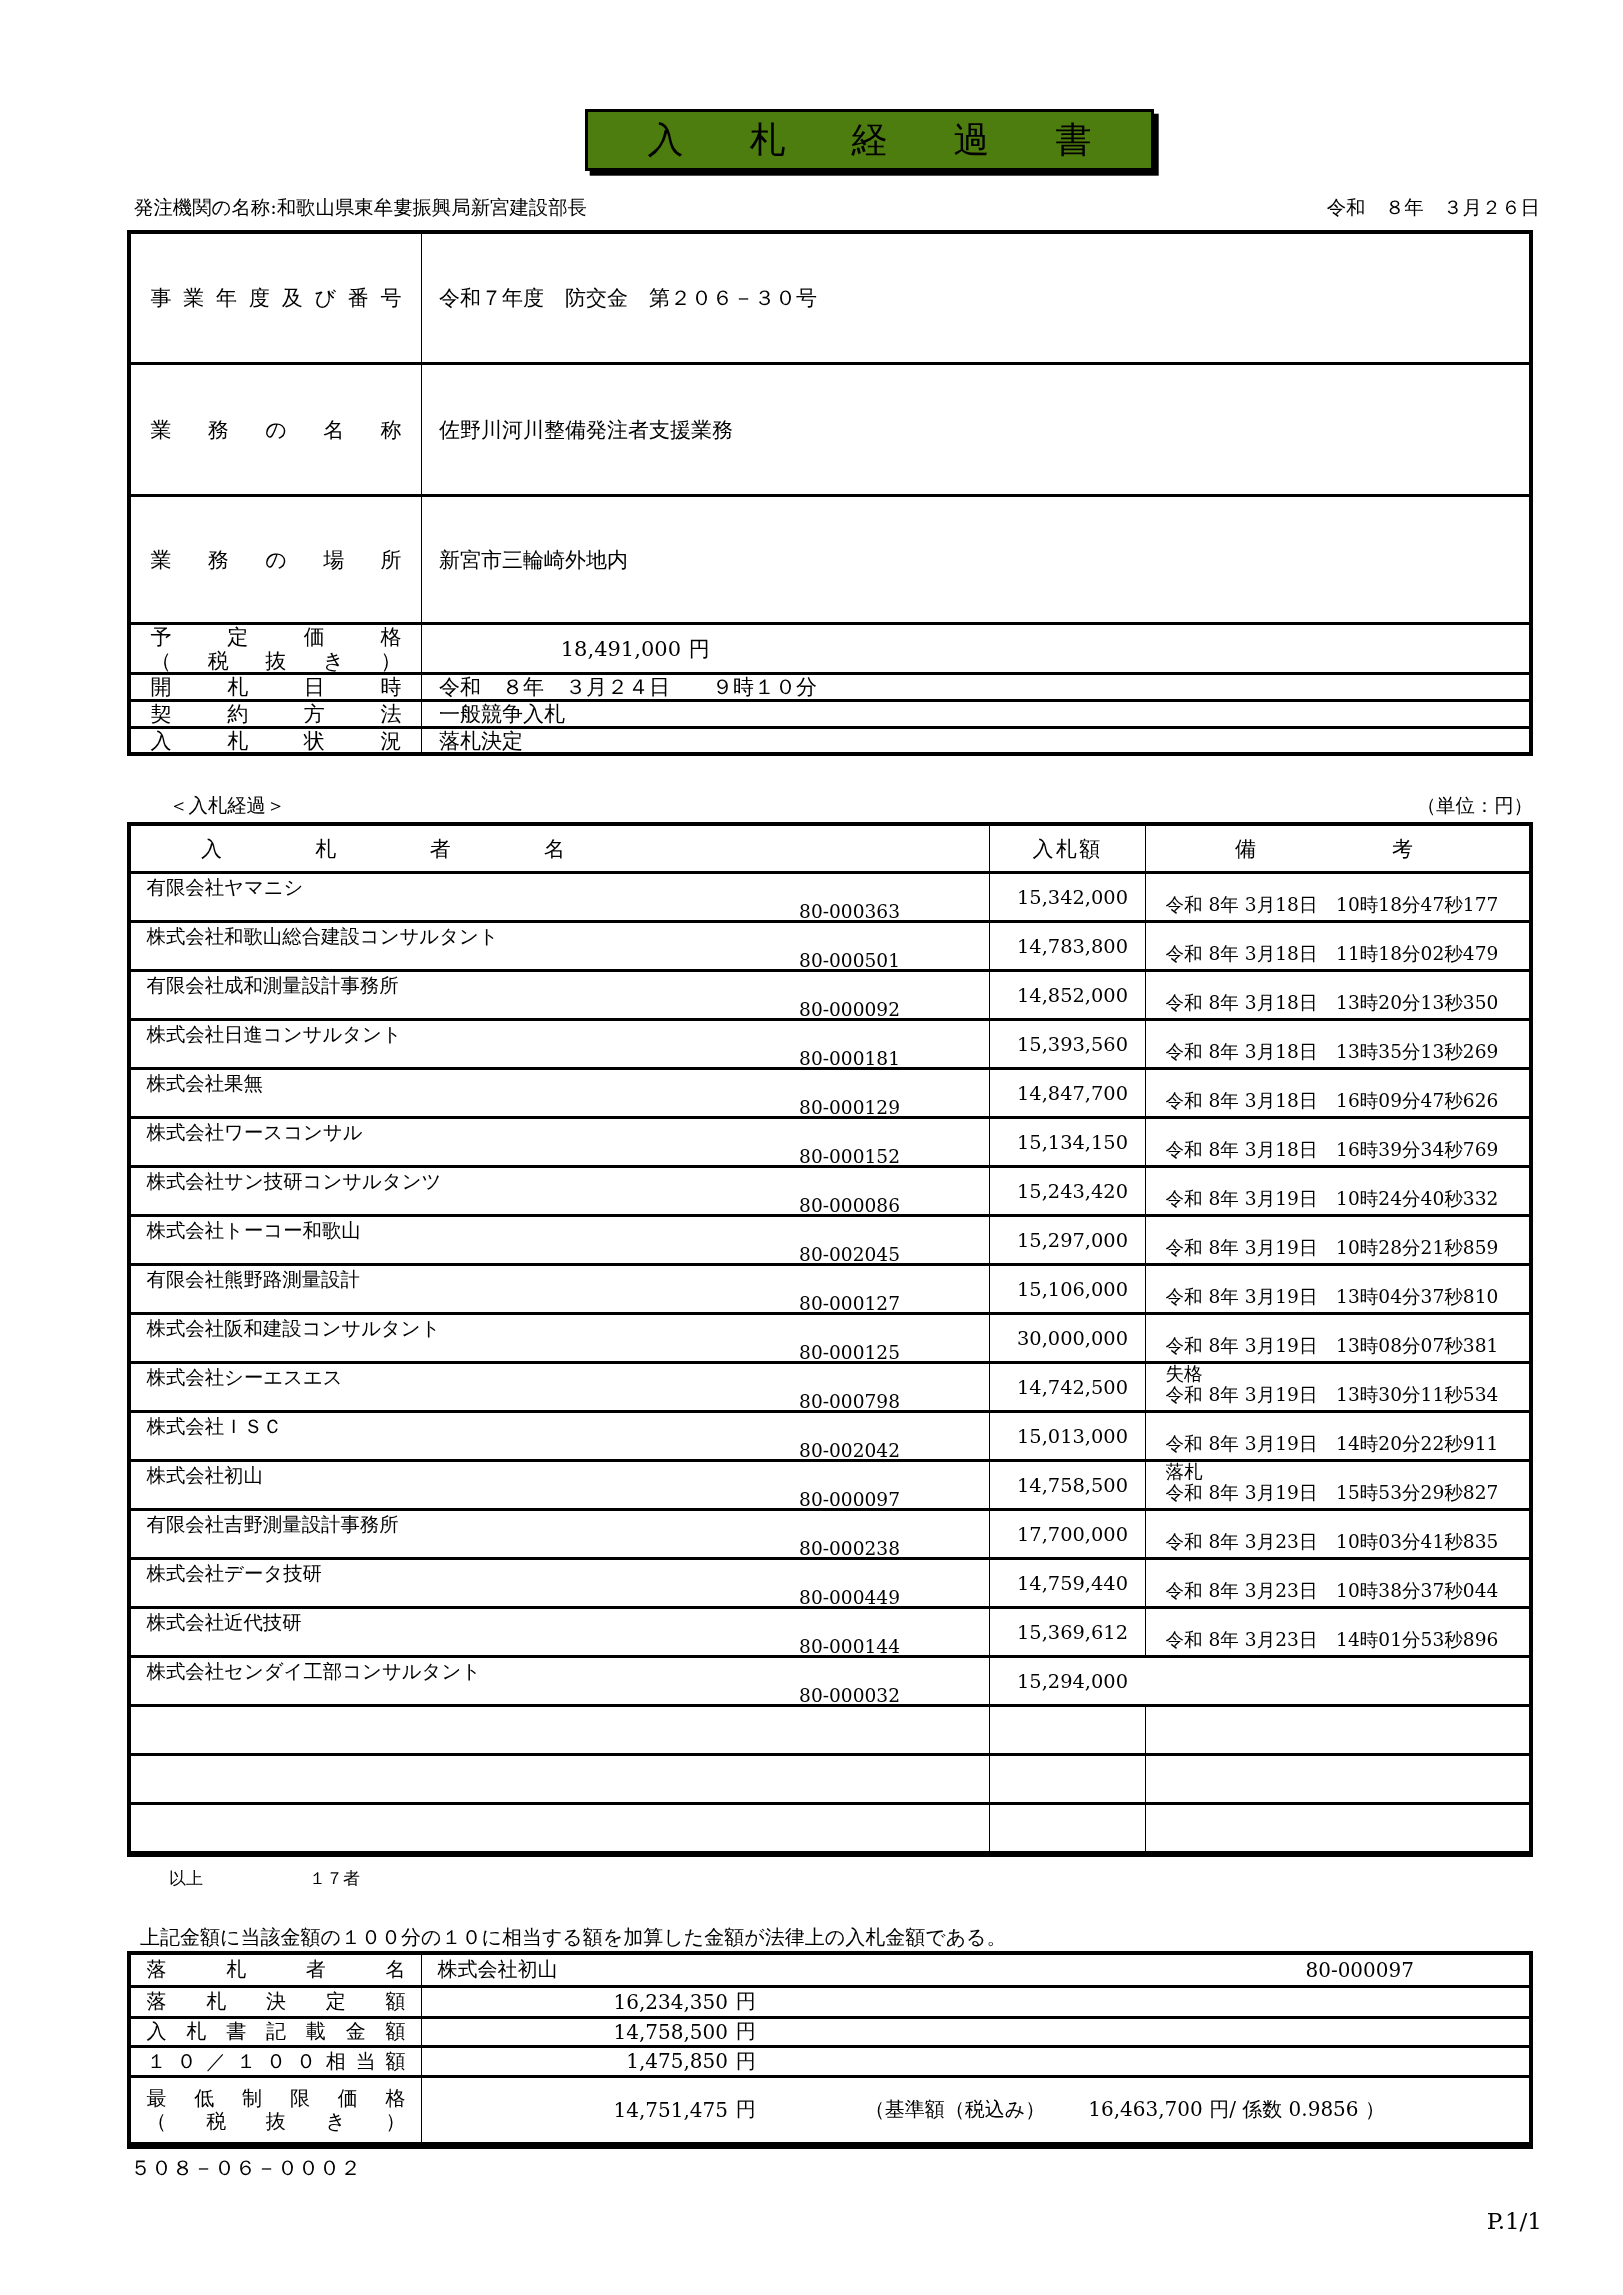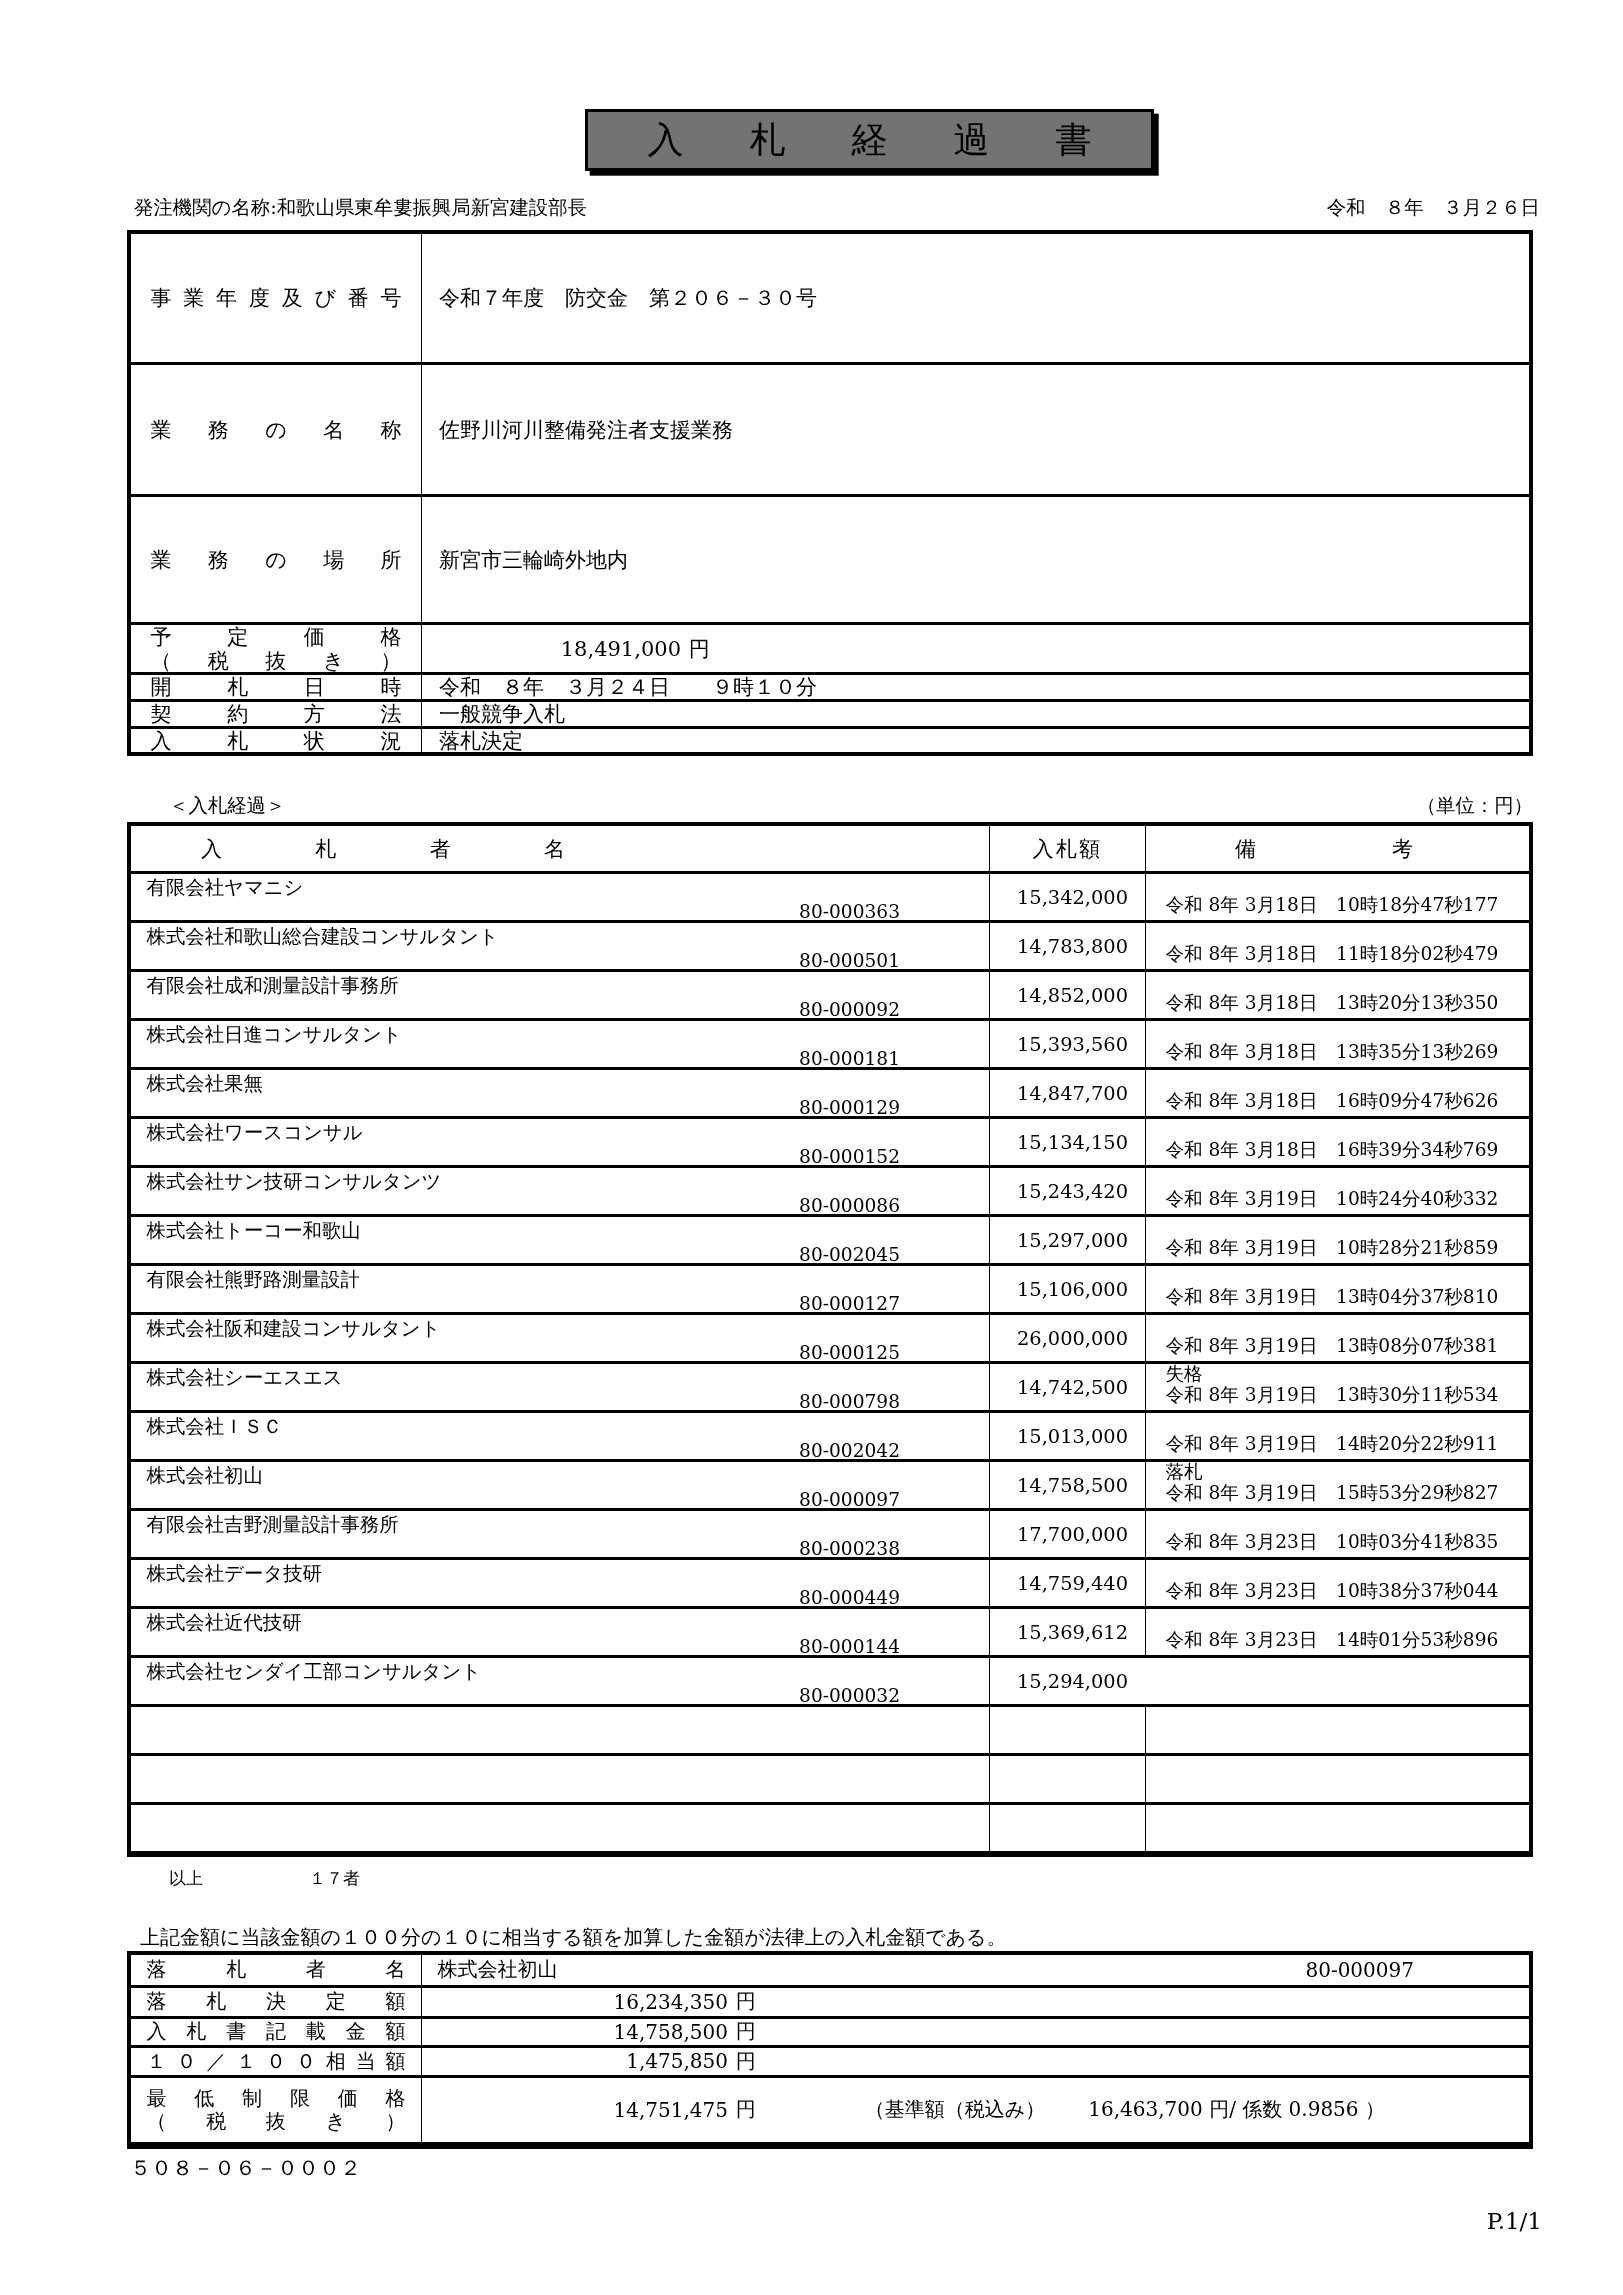--- a/index.html
+++ b/index.html
@@ -9,21 +9,21 @@
     background:#ffffff;color:#000;
     font-family:"DejaVu Serif","Liberation Serif",serif;
     overflow:hidden;
   }
   
   .title-box{
     position:absolute;left:585px;top:109px;width:569px;height:62px;
     border:3.9px solid #000;box-shadow:4.7px 4.7px 0 #000;
     box-sizing:border-box;
     display:flex;align-items:center;justify-content:center;
-    background:#737373;
+    background:#4d7c0f;
   }
   .title-text{font-size:36px;letter-spacing:66px;padding-left:66px;white-space:nowrap;}
   
   .agency-row{
     position:absolute;left:134px;top:194px;width:1406px;
     display:flex;justify-content:space-between;align-items:flex-end;
     font-size:19.4px;white-space:nowrap;
   }
   
   .info-table{
@@ -338,21 +338,21 @@
         <div class="bamount">15,106,000</div>
         <div class="bremark">
           <div class="btime">令和 8年 3月19日　13時04分37秒810</div>
         </div>
       </div>
       <div class="brow">
         <div class="bname">
           <div class="company">株式会社阪和建設コンサルタント</div>
           <div class="bidid">80-000125</div>
         </div>
-        <div class="bamount">26,000,000</div>
+        <div class="bamount">30,000,000</div>
         <div class="bremark">
           <div class="btime">令和 8年 3月19日　13時08分07秒381</div>
         </div>
       </div>
       <div class="brow">
         <div class="bname">
           <div class="company">株式会社シーエスエス</div>
           <div class="bidid">80-000798</div>
         </div>
         <div class="bamount">14,742,500</div>

